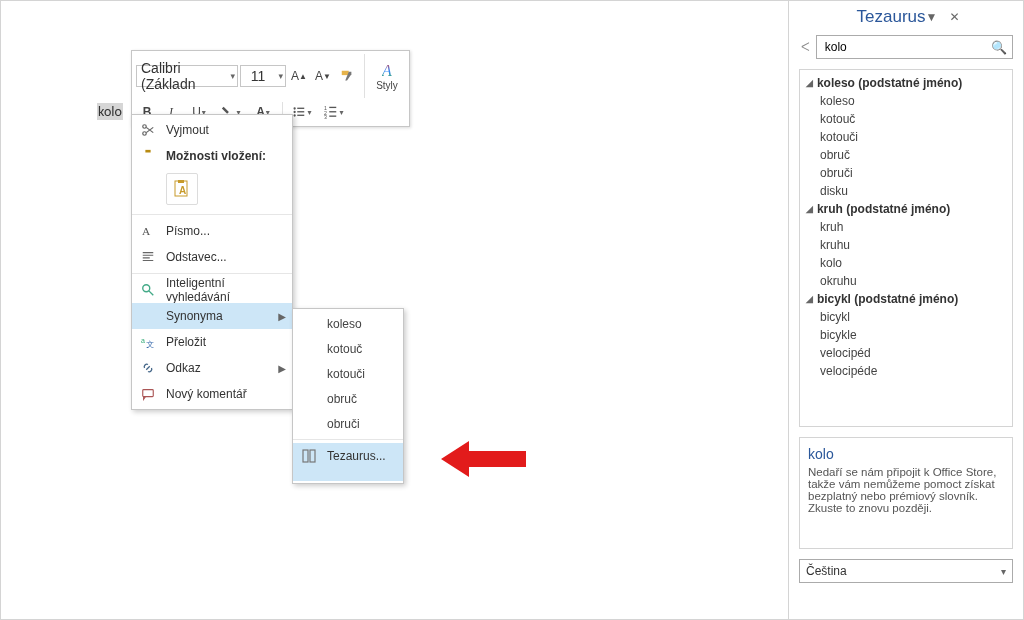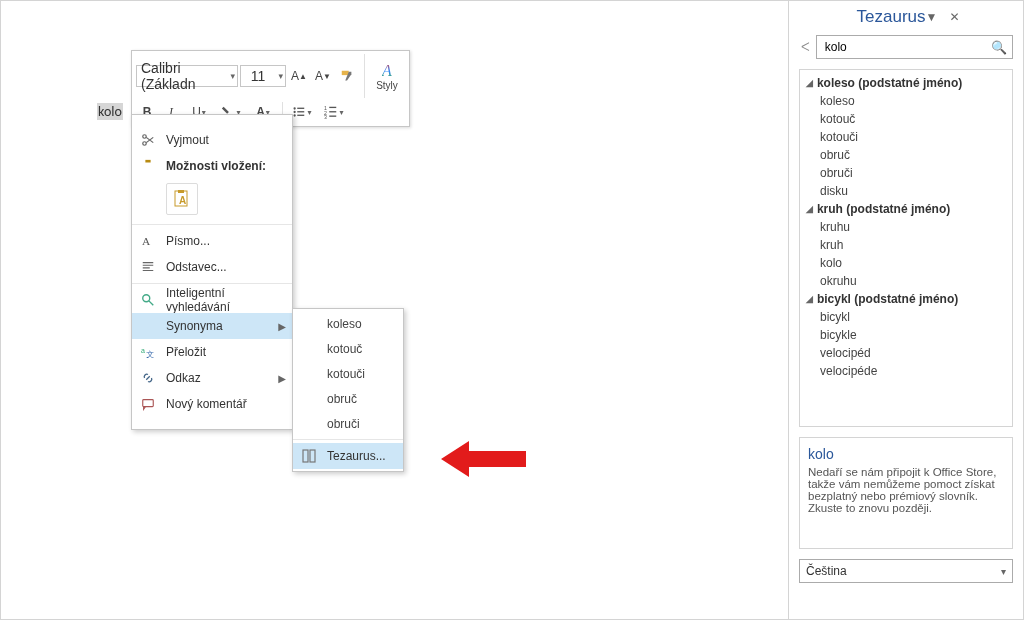--- a/index.html
+++ b/index.html
@@ -95,21 +95,21 @@
 
 
 .ctx {
   position:absolute;
   top: 113px;
   left: 130px;
   width: 160px;
   background:#fff;
   border:1px solid #c6c6c6;
   box-shadow: 2px 2px 5px rgba(0,0,0,.2);
-  padding: 12px 0;
+  padding: 2px 0;
 }
 .ctx-item {
   display:flex;
   align-items:center;
   height:26px;
   padding: 0 18px 0 8px;
   gap:10px;
   font-size:12px;
   color:#333;
   position:relative;
@@ -135,21 +135,21 @@
   background:#fff;
   border:1px solid #c6c6c6;
   box-shadow: 2px 2px 5px rgba(0,0,0,.2);
   padding:2px 0;
 }
 .submenu .sm-item{
   height:25px; display:flex;align-items:center;padding:0 10px 0 34px;
   font-size:12px;color:#444;
 }
 .submenu .sm-tez{
-  height:26px;display:flex;align-items:center;padding:0 10px 0 8px;gap:10px;
+  height:26px;display:flex;align-items:center;padding:0 10px 12px 8px;gap:10px;
   background:#cde6f7;font-size:12px;
 }
 .submenu .sm-tez .ico{width:16px;height:16px;display:inline-flex;}
 
 
 .arrow {
   position:absolute;
   top: 438px;
   left: 440px;
 }
@@ -409,22 +409,22 @@
       <div class="res-item">kotouč</div>
       <div class="res-item">kotouči</div>
       <div class="res-item">obruč</div>
       <div class="res-item">obruči</div>
       <div class="res-item">disku</div>
 
       <div class="res-head">
           <span class="tri">◢</span>
           <span>kruh (podstatné jméno)</span>
         </div>
+      <div class="res-item">kruh</div>
       <div class="res-item">kruhu</div>
-      <div class="res-item">kruh</div>
       <div class="res-item">kolo</div>
       <div class="res-item">okruhu</div>
 
       <div class="res-head">
           <span class="tri">◢</span>
           <span>bicykl (podstatné jméno)</span>
         </div>
       <div class="res-item">bicykl</div>
       <div class="res-item">bicykle</div>
       <div class="res-item">velocipéd</div>

